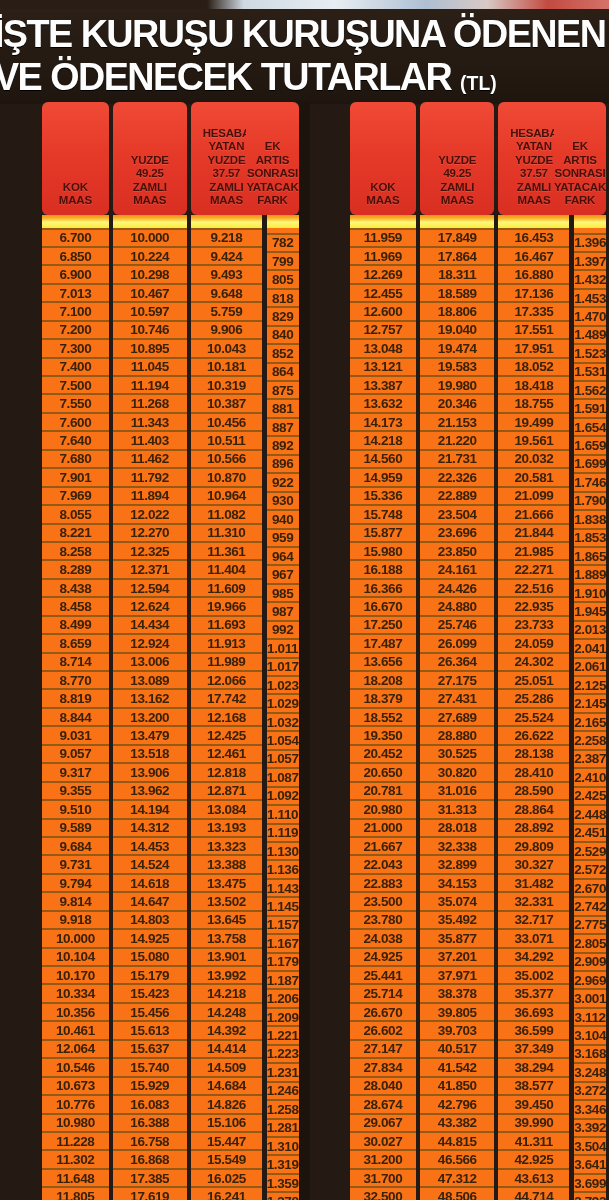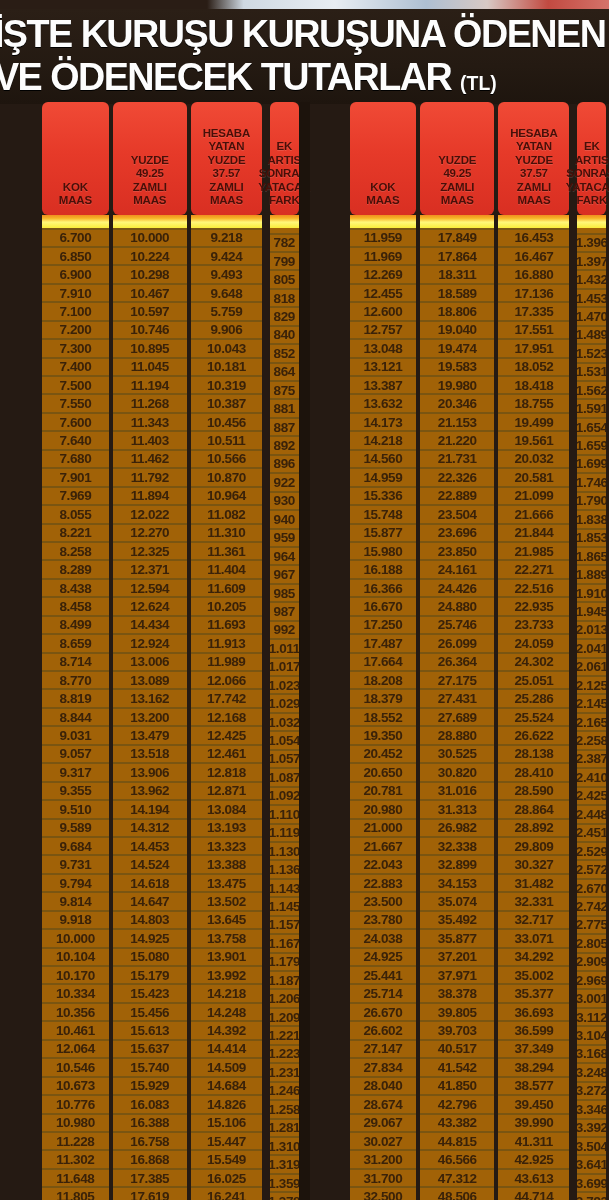--- a/index.html
+++ b/index.html
@@ -60,41 +60,41 @@
   .col-panel{
     display:flex;
     flex-direction:column;
     min-width:0;
   }
   .col-sep{flex:0 0 4px;}
   .col-sep.wide{flex:0 0 8px;}
   .col-kok{flex:0 0 22.5%;padding-left:40px;}
   .col-zamli{flex:0 0 25%;}
   .col-hesaba{flex:0 0 24%;}
-  .col-fark{flex:1 1 auto;}
+  .col-fark{flex:1 1 auto;align-items:flex-end;}
   .col-header{
     height:106px;
     background:linear-gradient(180deg,#f04a36 0%,#e63a29 45%,#d92f22 100%);
     border-radius:6px;
     color:#480f08;
     font-weight:bold;
     font-size:11.5px;
     line-height:13.5px;
     letter-spacing:-0.2px;
     display:flex;
     flex-direction:column;
     justify-content:flex-end;
     align-items:center;
     text-align:center;
     padding-bottom:7px;
     text-shadow:0 1px 0 rgba(255,255,255,0.12);
   }
   .col-body{
     flex:1 1 auto;
-    background:#a16207;
+    background:#f97316;
     overflow:hidden;
   }
   .body-top-strip{
     height:13px;
     background:linear-gradient(180deg,#ef8d1f 0%,#f7b327 25%,#fff77a 55%,#f9ec3a 100%);
   }
   .cell-row{
     height:18.45px;
     box-sizing:border-box;
     border-top:2px solid rgba(106,80,22,0.70);
@@ -127,21 +127,21 @@
         <div class="col-panel col-kok">
           <div class="col-header">
             <div>KOK</div>
             <div>MAAS</div>
           </div>
           <div class="col-body first">
             <div class="body-top-strip"></div>
             <div class="cell-row">6.700</div>
             <div class="cell-row">6.850</div>
             <div class="cell-row">6.900</div>
-            <div class="cell-row">7.910</div>
+            <div class="cell-row">7.013</div>
             <div class="cell-row">7.100</div>
             <div class="cell-row">7.200</div>
             <div class="cell-row">7.300</div>
             <div class="cell-row">7.400</div>
             <div class="cell-row">7.500</div>
             <div class="cell-row">7.550</div>
             <div class="cell-row">7.600</div>
             <div class="cell-row">7.640</div>
             <div class="cell-row">7.680</div>
             <div class="cell-row">7.901</div>
@@ -276,21 +276,21 @@
             <div class="cell-row">10.456</div>
             <div class="cell-row">10.511</div>
             <div class="cell-row">10.566</div>
             <div class="cell-row">10.870</div>
             <div class="cell-row">10.964</div>
             <div class="cell-row">11.082</div>
             <div class="cell-row">11.310</div>
             <div class="cell-row">11.361</div>
             <div class="cell-row">11.404</div>
             <div class="cell-row">11.609</div>
-            <div class="cell-row">10.205</div>
+            <div class="cell-row">19.966</div>
             <div class="cell-row">11.693</div>
             <div class="cell-row">11.913</div>
             <div class="cell-row">11.989</div>
             <div class="cell-row">12.066</div>
             <div class="cell-row">17.742</div>
             <div class="cell-row">12.168</div>
             <div class="cell-row">12.425</div>
             <div class="cell-row">12.461</div>
             <div class="cell-row">12.818</div>
             <div class="cell-row">12.871</div>
@@ -410,21 +410,21 @@
             <div class="cell-row">14.959</div>
             <div class="cell-row">15.336</div>
             <div class="cell-row">15.748</div>
             <div class="cell-row">15.877</div>
             <div class="cell-row">15.980</div>
             <div class="cell-row">16.188</div>
             <div class="cell-row">16.366</div>
             <div class="cell-row">16.670</div>
             <div class="cell-row">17.250</div>
             <div class="cell-row">17.487</div>
-            <div class="cell-row">17.664</div>
+            <div class="cell-row">13.656</div>
             <div class="cell-row">18.208</div>
             <div class="cell-row">18.379</div>
             <div class="cell-row">18.552</div>
             <div class="cell-row">19.350</div>
             <div class="cell-row">20.452</div>
             <div class="cell-row">20.650</div>
             <div class="cell-row">20.781</div>
             <div class="cell-row">20.980</div>
             <div class="cell-row">21.000</div>
             <div class="cell-row">21.667</div>
@@ -484,21 +484,21 @@
             <div class="cell-row">26.099</div>
             <div class="cell-row">26.364</div>
             <div class="cell-row">27.175</div>
             <div class="cell-row">27.431</div>
             <div class="cell-row">27.689</div>
             <div class="cell-row">28.880</div>
             <div class="cell-row">30.525</div>
             <div class="cell-row">30.820</div>
             <div class="cell-row">31.016</div>
             <div class="cell-row">31.313</div>
-            <div class="cell-row">26.982</div>
+            <div class="cell-row">28.018</div>
             <div class="cell-row">32.338</div>
             <div class="cell-row">32.899</div>
             <div class="cell-row">34.153</div>
             <div class="cell-row">35.074</div>
             <div class="cell-row">35.492</div>
             <div class="cell-row">35.877</div>
             <div class="cell-row">37.201</div>
             <div class="cell-row">37.971</div>
             <div class="cell-row">38.378</div>
             <div class="cell-row">39.805</div>

